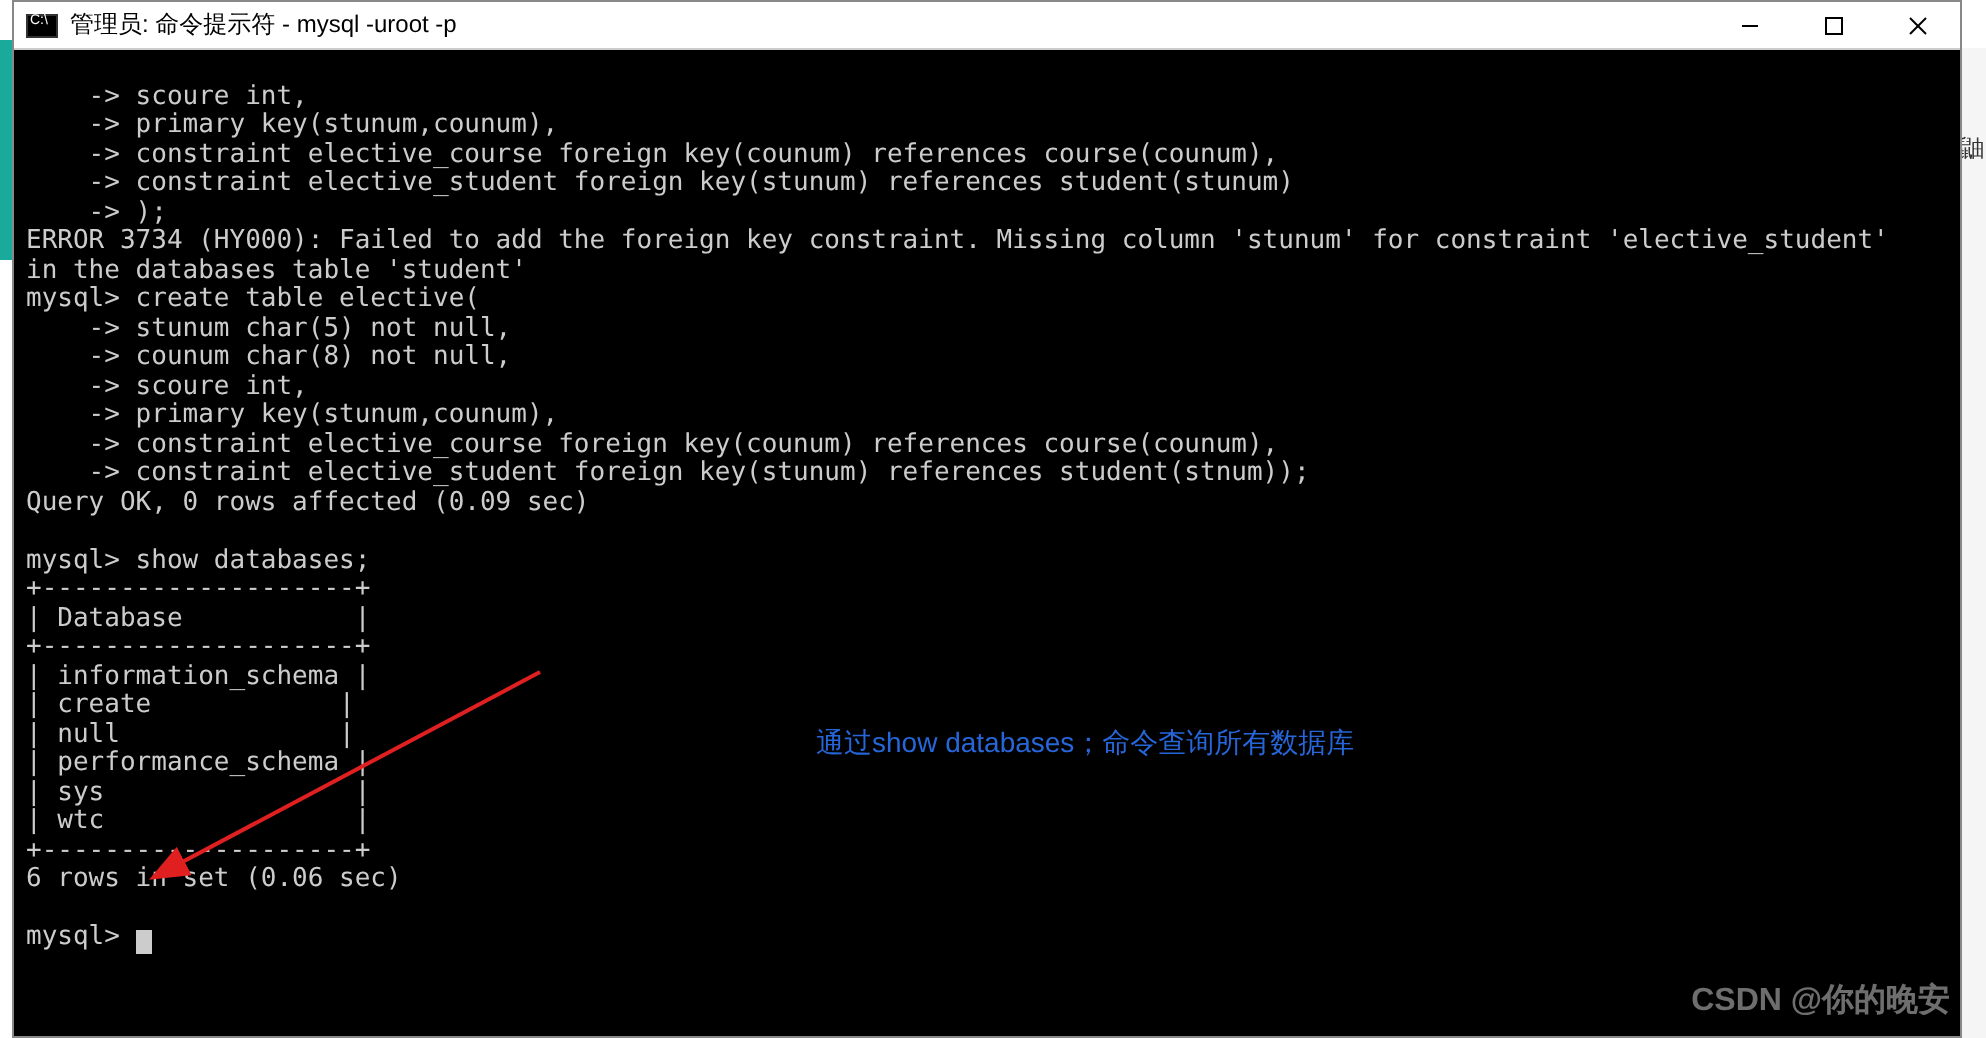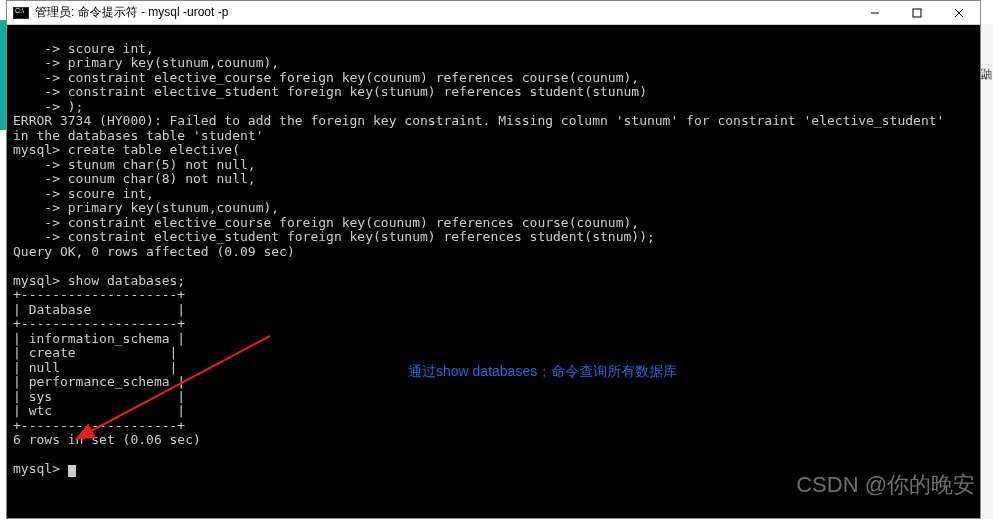--- a/index.html
+++ b/index.html
@@ -9,21 +9,21 @@
     .titlebar { height: 24px; background: #fff; display: flex; align-items: center; border-bottom: 1px solid #ccc; }
     .title-icon { width: 16px; height: 12px; margin: 0 6px; background: #000; border: 1px solid #333; position: relative; }
     .title-icon::after { content: "C:\\"; font-size: 7px; color: #fff; position: absolute; top: -1px; left: 1px; }
     .title-text { font-size: 12px; color: #000; flex: 1; }
     .win-btns { display: flex; height: 100%; }
     .win-btn { width: 42px; height: 100%; display: flex; align-items: center; justify-content: center; font-size: 12px; color: #000; }
     .win-btn svg { width: 10px; height: 10px; }
     .terminal { padding: 2px 6px; font-family: "SimSun", "NSimSun", monospace; font-size: 13px; line-height: 14.5px; color: #ccc; white-space: pre; position: relative; }
     .annot { position: absolute; left: 408px; top: 339px; color: #2666d8; font-family: "Microsoft YaHei", sans-serif; font-size: 14px; margin-top: 24px; }
     .arrow-svg { position: absolute; left: 70px; top: 332px; pointer-events: none; }
-    .watermark { position: absolute; right: 18px; bottom: 19px; color: rgba(200,200,200,0.55); font-size: 22px; font-family: "Microsoft YaHei", sans-serif; }
+    .watermark { position: absolute; right: 18px; bottom: 8px; color: rgba(200,200,200,0.55); font-size: 16px; font-family: "Microsoft YaHei", sans-serif; font-weight: bold; }
     .cursor { display: inline-block; width: 8px; height: 12px; background: #ccc; vertical-align: bottom; }
     .right-strip { position: absolute; right: 0; top: 24px; width: 12px; bottom: 0; background: #f5f5f5; }
     .right-char { position: absolute; right: 1px; top: 66px; font-size: 12px; color: #333; }
   </style>
 </head>
 <body>
 
 <div class="left-strip"></div>
 <div class="right-strip"></div>
 <span class="right-char">鼬</span>

